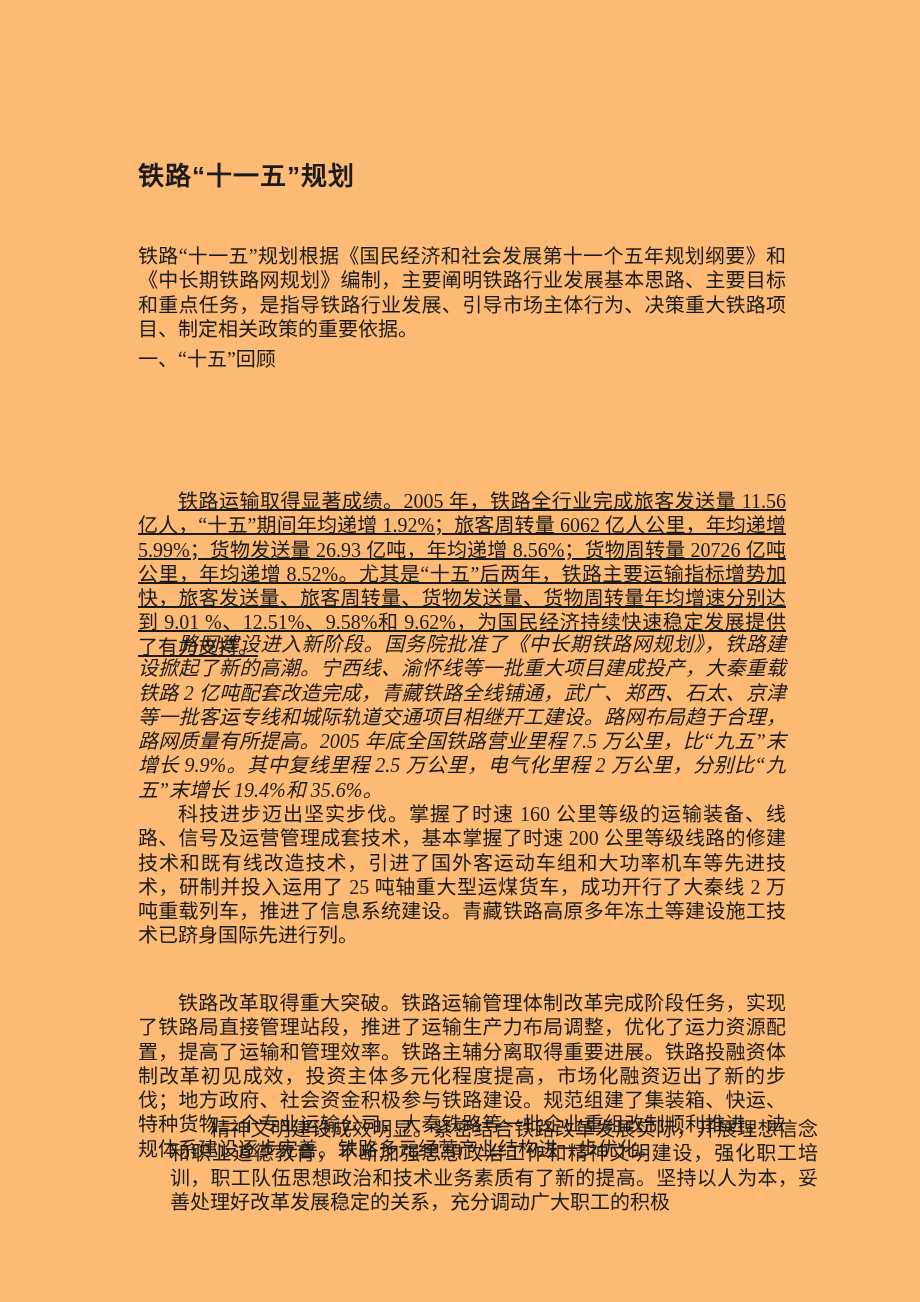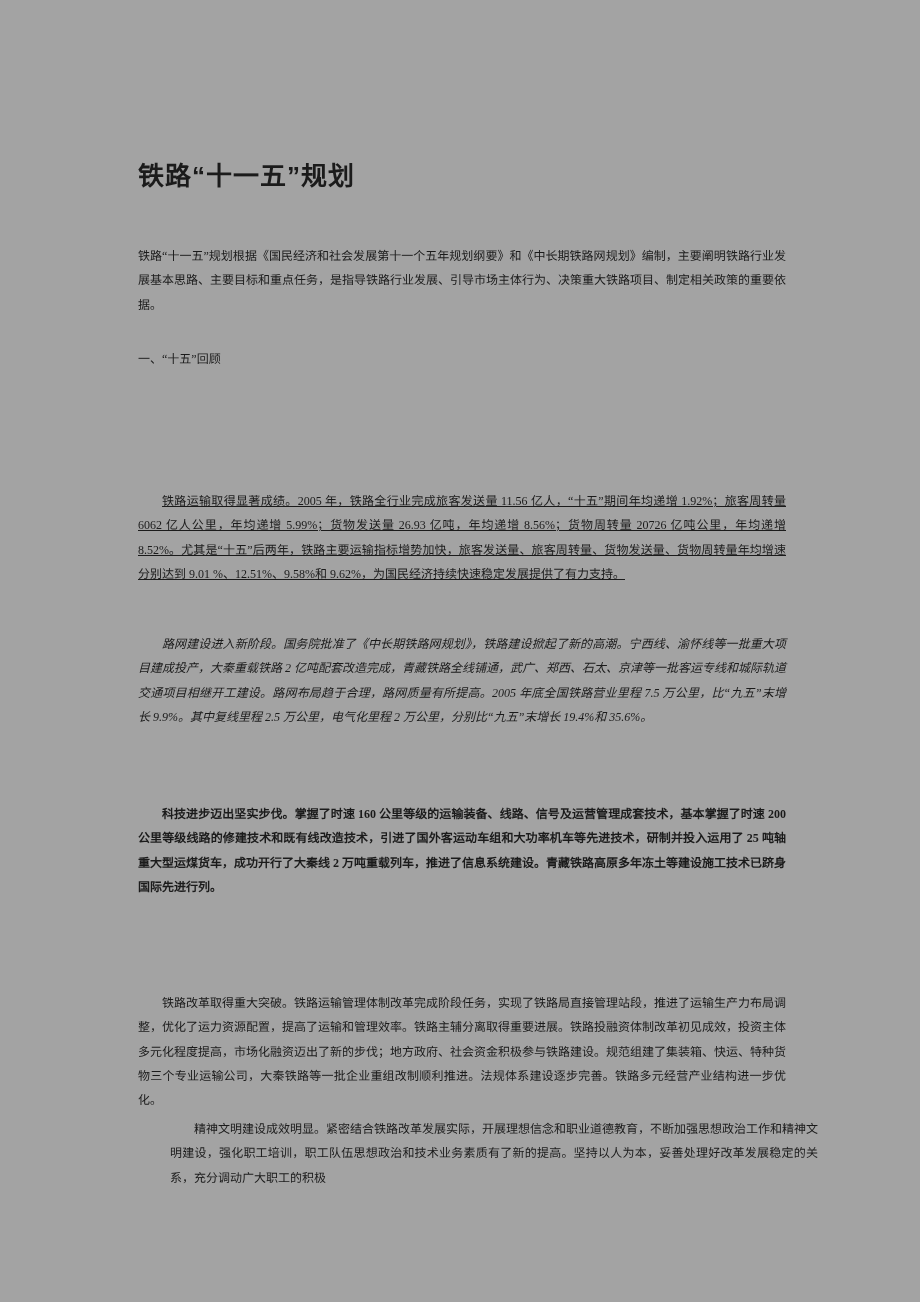--- a/index.html
+++ b/index.html
@@ -4,55 +4,55 @@
 <style>
   html, body {
     margin: 0;
     padding: 0;
     background: #ffffff;
   }
   .page {
     position: relative;
     width: 920px;
     height: 1302px;
-    background: #a3a3a3;
+    background: #fdba74;
     color: #1b1b1b;
     font-family: "Liberation Serif", "DejaVu Serif", serif;
     overflow: hidden;
   }
   .block {
     position: absolute;
     left: 138px;
     width: 648px;
     margin: 0;
   }
   .doc-title {
     top: 160px;
     font-family: "Liberation Sans", "DejaVu Sans", sans-serif;
     font-weight: 700;
     font-size: 26px;
     line-height: 33px;
     letter-spacing: 1px;
     text-align: left;
   }
   .body-text {
-    font-size: 12px;
+    font-size: 20px;
     line-height: 24.3px;
     text-align: justify;
     text-justify: inter-ideograph;
   }
   .indent {
     text-indent: 2em;
   }
   .pos-intro   { top: 244px; }
   .pos-heading { top: 347px; }
   .pos-lead    { top: 393px; }
   .pos-p1      { top: 489px; text-decoration: underline; }
   .pos-p2      { top: 632px; font-style: italic; }
-  .pos-p3      { top: 802px; font-weight: bold; }
+  .pos-p3      { top: 802px; }
   .pos-p4      { top: 947px; margin-top: 44px; }
   .pos-p5      { top: 1117px; margin-left: 32px; }
 </style>
 </head>
 <body>
 
 <div class="page">
 
   <h1 class="block doc-title">铁路“十一五”规划</h1>
 

